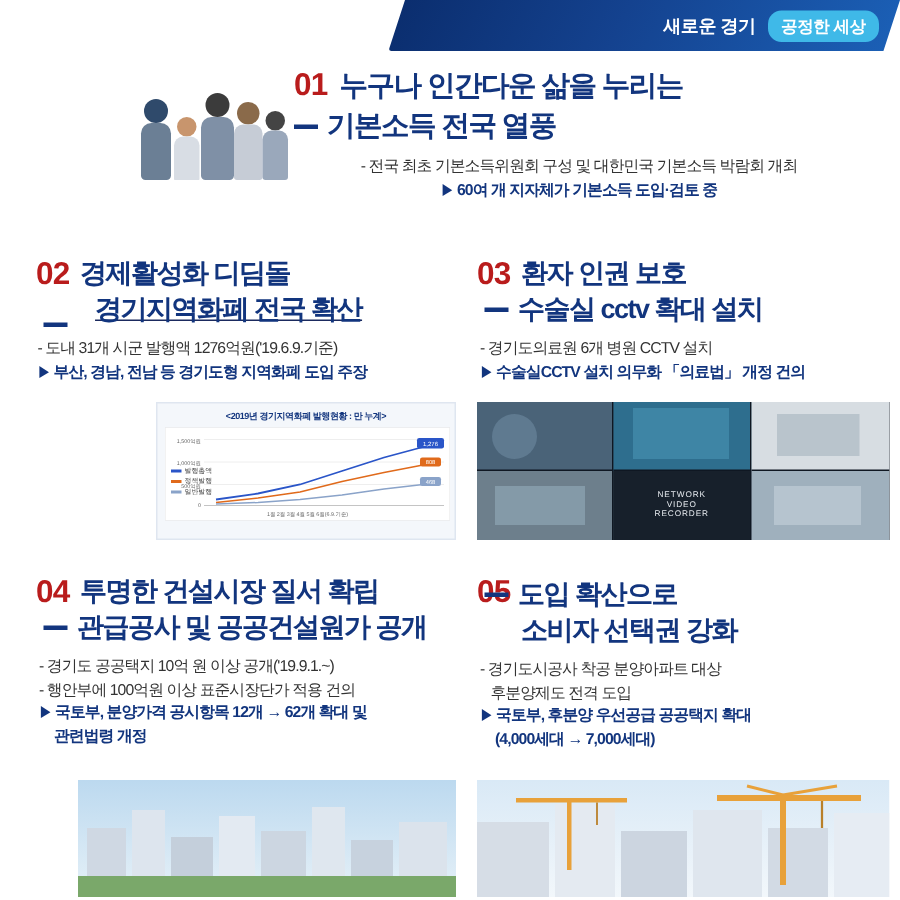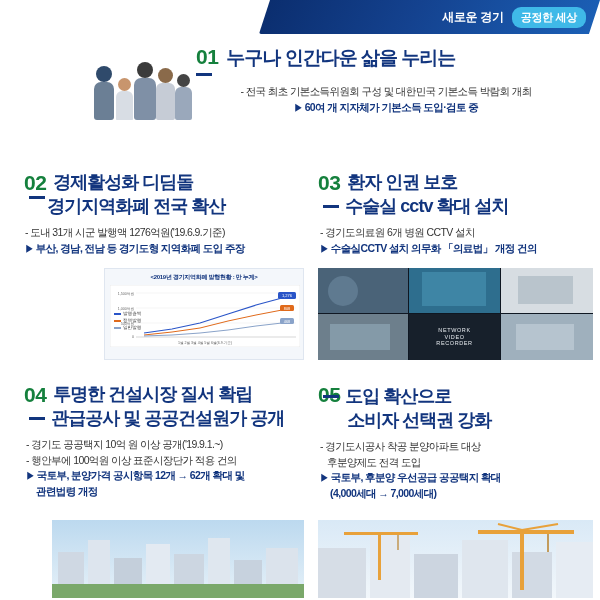--- a/index.html
+++ b/index.html
@@ -28,21 +28,21 @@
     gap:8px;padding-right:14px;box-sizing:border-box;text-align:center;
   }
   .ribbon-inner .t1{color:#ffffff;font-size:12px;font-weight:bold;letter-spacing:-0.3px;}
   .ribbon-pill{
     background:#3fb9e8;color:#ffffff;font-size:11px;font-weight:bold;
     padding:3px 9px;border-radius:9px;letter-spacing:-0.3px;
   }
 
   
   .num{
-    font-size:21px;font-weight:bold;color:#15803d;letter-spacing:-0.5px;
+    font-size:21px;font-weight:bold;color:#b91c1c;letter-spacing:-0.5px;
     line-height:1;
   }
   .ttl{
     font-size:18px;font-weight:bold;color:#12357e;letter-spacing:-1px;
     line-height:1.22;
   }
   .dashline{
     display:inline-block;width:16px;height:3px;background:#12357e;
     vertical-align:middle;
   }
@@ -132,40 +132,41 @@
       </div>
     </div>
 
     <div class="txt">
       <div class="hdrow">
         <span class="num">01</span>
         <span class="ttl" style="font-size:19px;">누구나 인간다운 삶을 누리는</span>
       </div>
       <div class="line2" style="margin-top:4px;">
         <span class="dashline"></span>
+        <span class="ttl" style="font-size:19px;">기본소득 전국 열풍</span>
       </div>
       <div style="margin-top:8px;text-align:center;">
         <div class="bullet-dash">
           <span>-</span>
           <span>전국 최초 기본소득위원회 구성 및 대한민국 기본소득 박람회 개최</span>
         </div>
         <div class="bullet-tri">
           <span class="tri">▶</span>
           <span>60여 개 지자체가 기본소득 도입·검토 중</span>
         </div>
       </div>
     </div>
   </div>
 
   <div class="s2">
     <div class="hdr">
       <span class="num">02</span>
       <div class="lines">
         <div class="ttl">경제활성화 디딤돌</div>
-        <div style="display:flex;align-items:flex-start;gap:2px;margin-top:2px;margin-left:-24px;">
+        <div style="display:flex;align-items:flex-end;gap:18px;margin-top:2px;margin-left:-24px;text-decoration:underline;">
           <span class="dashline"></span>
           <span class="ttl">경기지역화폐 전국 확산</span>
         </div>
       </div>
     </div>
     <div style="margin-top:7px;margin-left:1px;">
       <div class="bullet-dash">
         <span>-</span>
         <span>도내 31개 시군 발행액 1276억원('19.6.9.기준)</span>
       </div>

